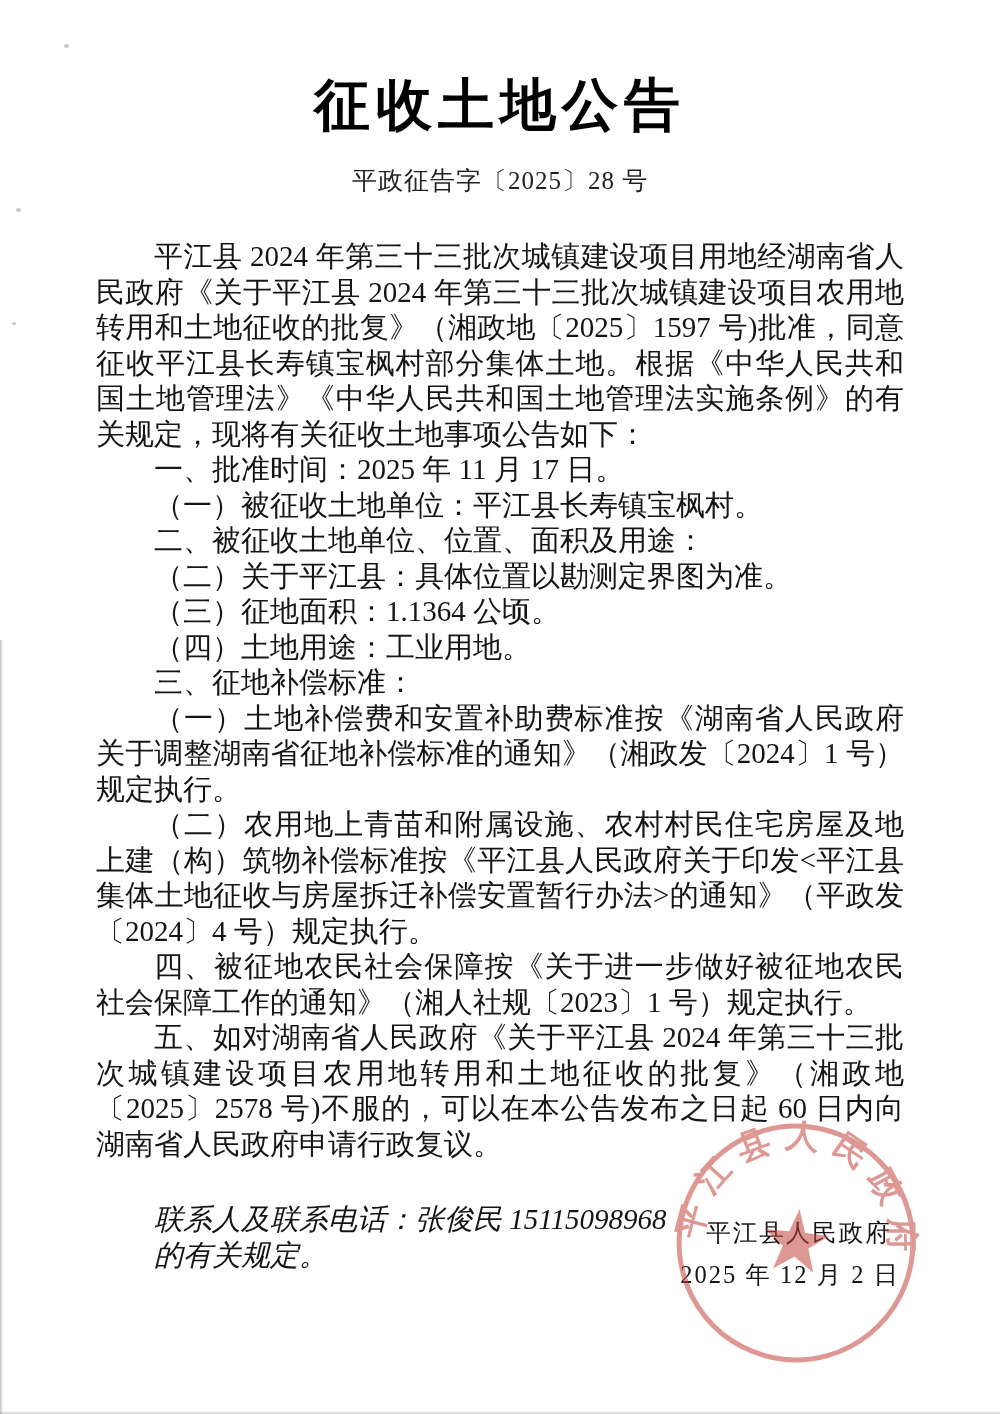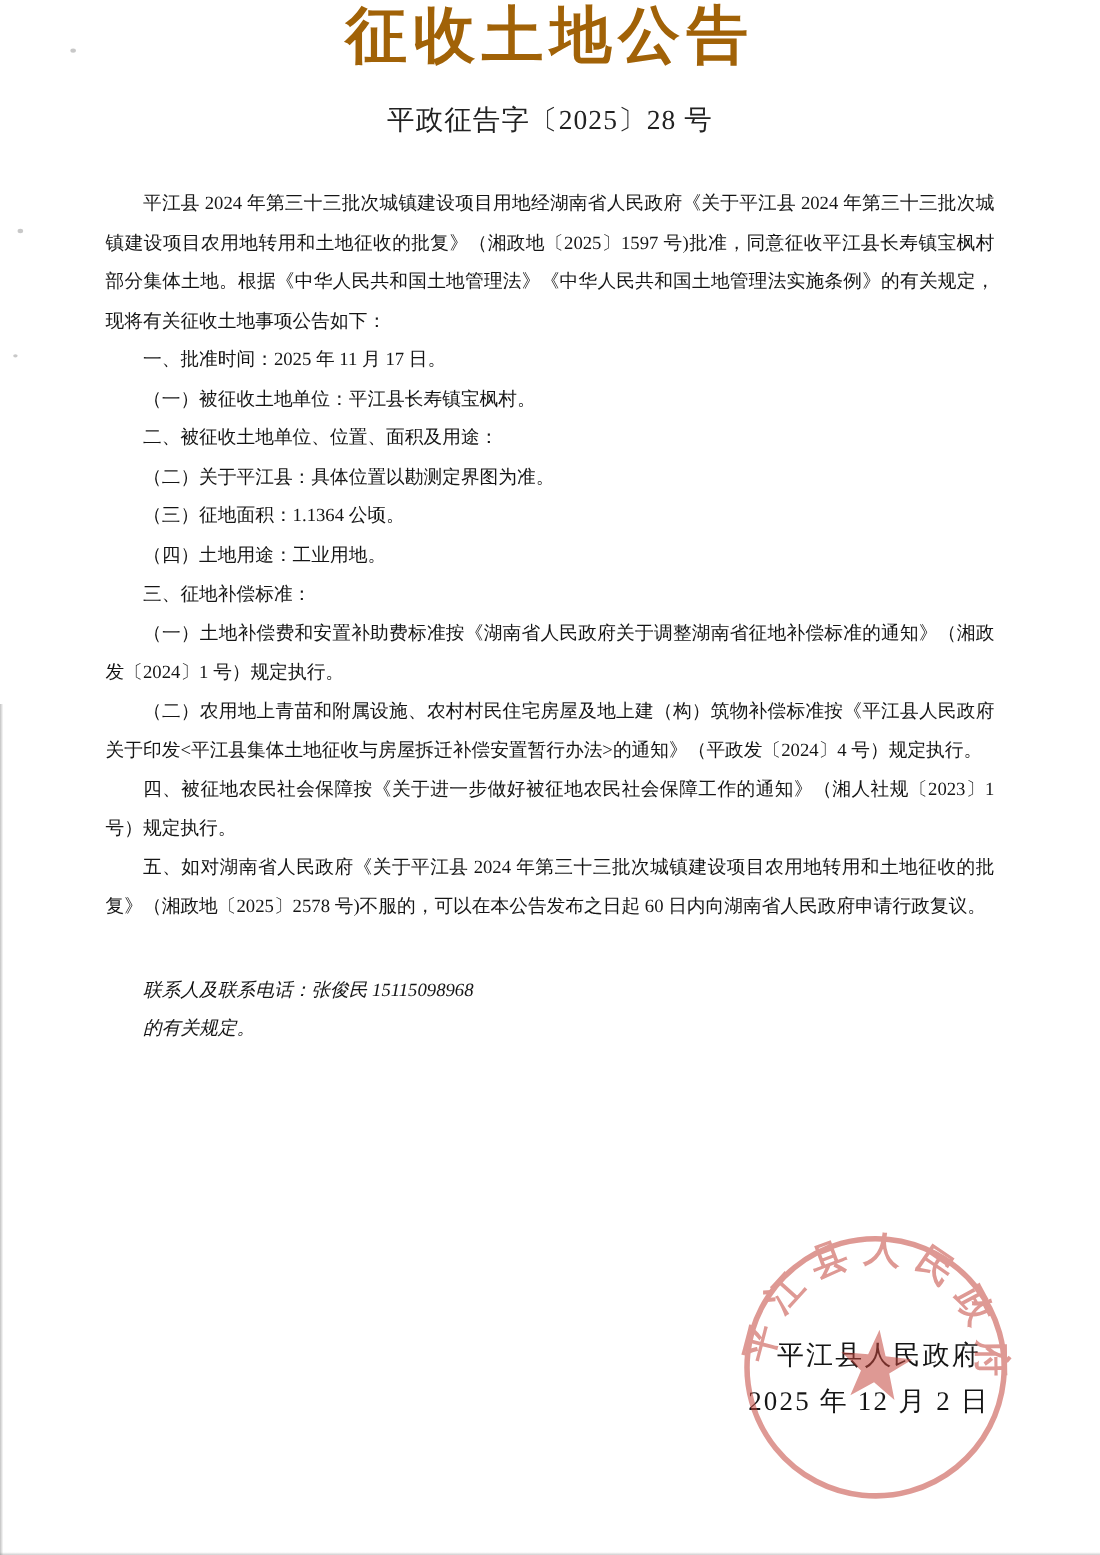--- a/index.html
+++ b/index.html
@@ -8,37 +8,38 @@
   .page {
     position: relative;
     width: 1000px;
     height: 1414px;
     margin: 0 auto;
     background: #ffffff;
     color: #121212;
     overflow: hidden;
   }
   .title {
+    padding-top: 72px;
     text-align: center;
     font-size: 56px;
     line-height: 66px;
     font-weight: bold;
     letter-spacing: 6px;
-    color: #a16207;
+    color: #000000;
   }
   .docnum {
     margin-top: 26px;
     text-align: center;
     font-size: 25px;
     letter-spacing: 1px;
     color: #222;
   }
   .body-text {
     margin: 42px 96px 0 96px;
-    font-size: 17px;
+    font-size: 29px;
     line-height: 35.5px;
     text-align: justify;
     color: #151515;
   }
   .body-text p {
     margin: 0;
     text-indent: 2em;
   }
   .contact-block {
     margin-top: 40px;

